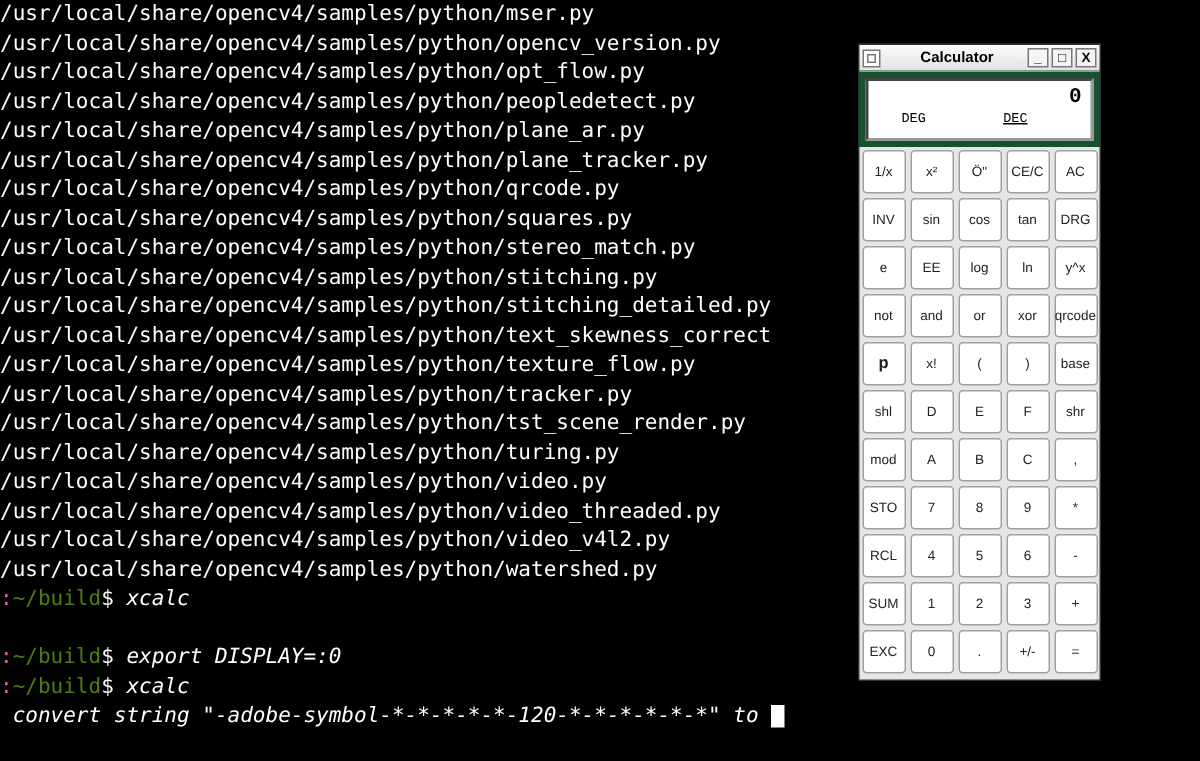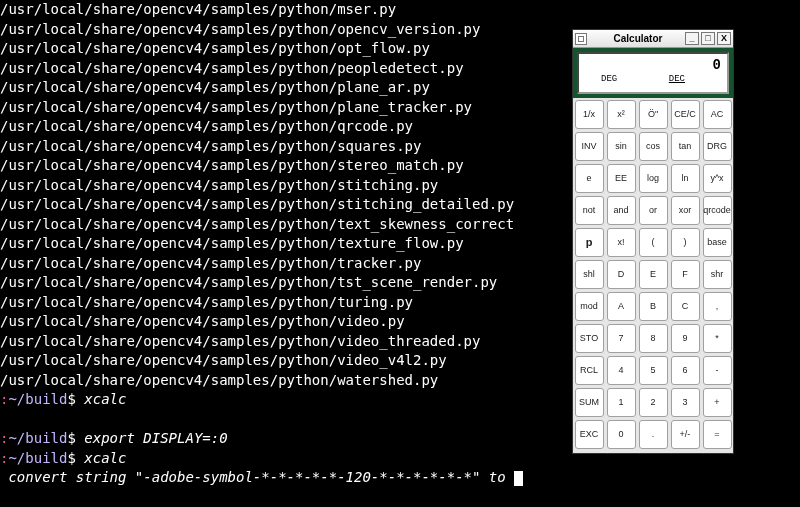--- a/index.html
+++ b/index.html
@@ -13,21 +13,21 @@
     color: #fff;
     overflow: hidden;
     position: relative;
   }
   .terminal {
     padding: 0;
     white-space: pre;
   }
   .term-line { display: block; }
   .prompt-host { color: #ec579b; }
-  .prompt-path { color: #c4b5fd; }
+  .prompt-path { color: #4d7c0f; }
   .prompt-dollar { color: #fff; }
   .command { color: #fff; font-style: italic; }
   .cursor { background:#fff; width:9px; height:15px; display:inline-block; vertical-align:middle; }
 
   
   .calc-window {
     position: absolute;
     left: 572px;
     top: 29px;
     width: 162px;

